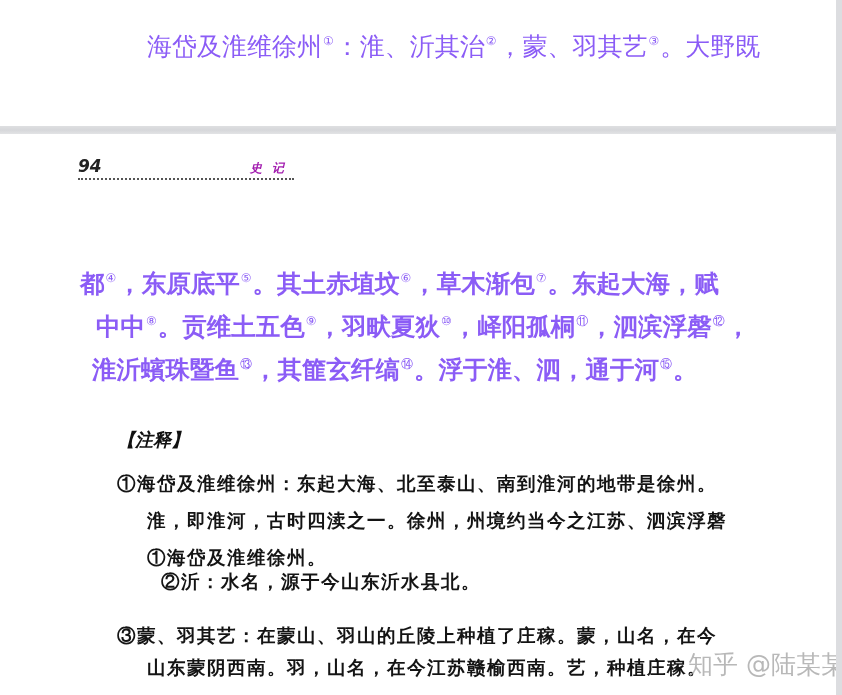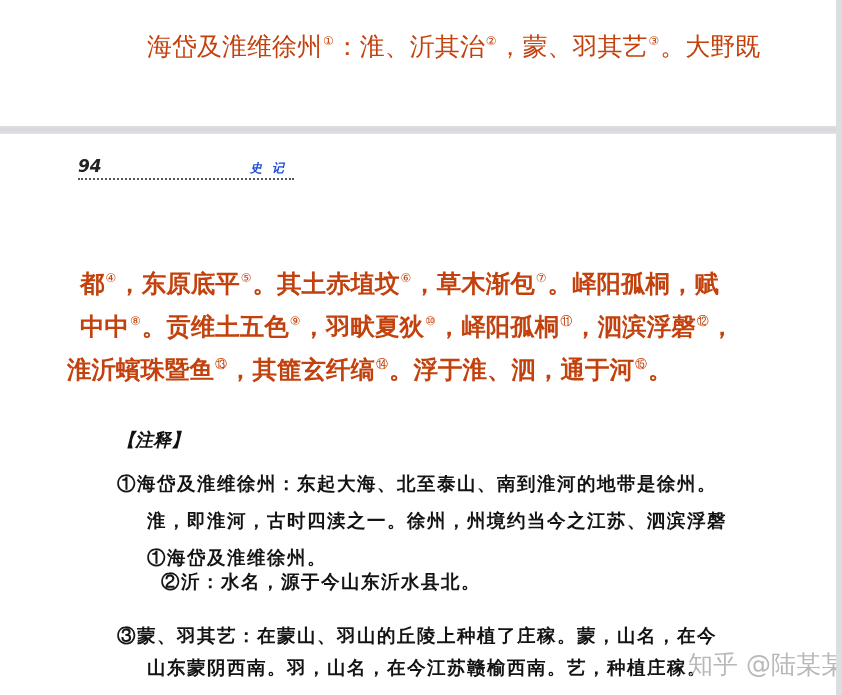--- a/index.html
+++ b/index.html
@@ -54,21 +54,21 @@
     }
     .line {
       position: absolute;
       white-space: nowrap;
       letter-spacing: 0;
     }
     .main-text {
       font-size: 24.5px;
       font-weight: bold;
       font-family: Liberation Mono, monospace;
-      color: #c2410c;
+      color: #8b5cf6;
       text-align: center;
     }
     .top-line {
       left: 147px;
       top: 30px;
       font-weight: normal;
       font-size: 25px;
     }
     sup.ref {
       font-size: 12px;
@@ -95,21 +95,21 @@
       color: #222;
     }
     .book-title {
       position: absolute;
       right: 0;
       top: 4px;
       font-size: 12px;
       font-weight: bold;
       font-style: italic;
       letter-spacing: 10px;
-      color: #1d4ed8;
+      color: #a21caf;
     }
     .notes-heading {
       position: absolute;
       left: 117px;
       top: 294px;
       font-size: 18px;
       font-weight: bold;
       font-family: "DejaVu Sans", sans-serif;
       color: #111;
       font-style: italic;
@@ -145,28 +145,28 @@
   <div class="page-gap"></div>
 
   <div class="page page-bottom">
 
     <div class="running-head">
       <span class="page-number">94</span>
       <span class="book-title">史记</span>
     </div>
 
     <div class="line main-text" style="left:80px; top:133px;">
-      <span>都</span><sup class="ref">④</sup><span>，东原底平</span><sup class="ref">⑤</sup><span>。其土赤埴坟</span><sup class="ref">⑥</sup><span>，草木渐包</span><sup class="ref">⑦</sup><span>。峄阳孤桐，赋</span>
+      <span>都</span><sup class="ref">④</sup><span>，东原底平</span><sup class="ref">⑤</sup><span>。其土赤埴坟</span><sup class="ref">⑥</sup><span>，草木渐包</span><sup class="ref">⑦</sup><span>。东起大海，赋</span>
     </div>
 
-    <div class="line main-text" style="left:80px; top:176px;">
+    <div class="line main-text" style="left:96px; top:176px;">
       <span>中中</span><sup class="ref">⑧</sup><span>。贡维土五色</span><sup class="ref">⑨</sup><span>，羽畎夏狄</span><sup class="ref">⑩</sup><span>，峄阳孤桐</span><sup class="ref">⑪</sup><span>，泗滨浮磬</span><sup class="ref">⑫</sup><span>，</span>
     </div>
 
-    <div class="line main-text" style="left:67px; top:219px;">
+    <div class="line main-text" style="left:92px; top:219px;">
       <span>淮沂蠙珠暨鱼</span><sup class="ref">⑬</sup><span>，其篚玄纤缟</span><sup class="ref">⑭</sup><span>。浮于淮、泗，通于河</span><sup class="ref">⑮</sup><span>。</span>
     </div>
 
     <div class="notes-heading">【注释】</div>
 
     <div class="line note-text" style="left:117px; top:337px;">①海岱及淮维徐州：东起大海、北至泰山、南到淮河的地带是徐州。</div>
     <div class="line note-text" style="left:147px; top:374px;">淮，即淮河，古时四渎之一。徐州，州境约当今之江苏、泗滨浮磬</div>
     <div class="line note-text" style="left:147px; top:411px;">①海岱及淮维徐州。</div>
     <div class="line note-text" style="left:117px; top:435px;margin-left:44px;">②沂：水名，源于今山东沂水县北。</div>
     <div class="line note-text" style="left:117px; top:489px;">③蒙、羽其艺：在蒙山、羽山的丘陵上种植了庄稼。蒙，山名，在今</div>

